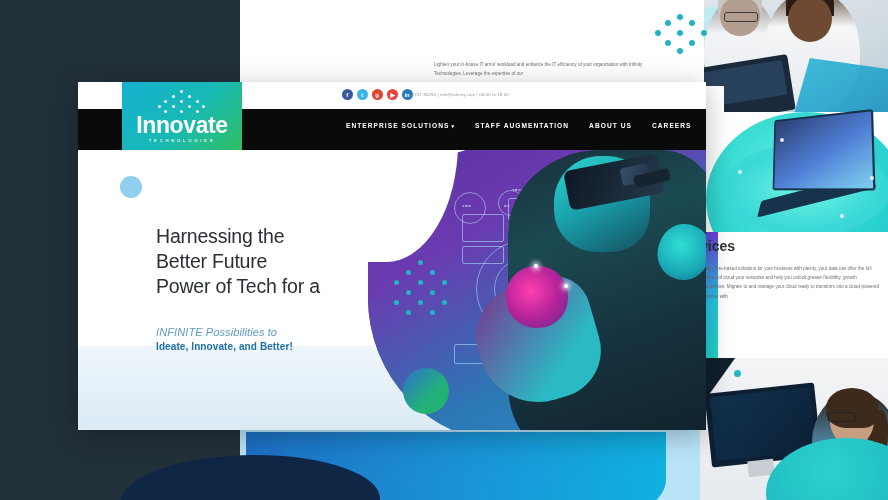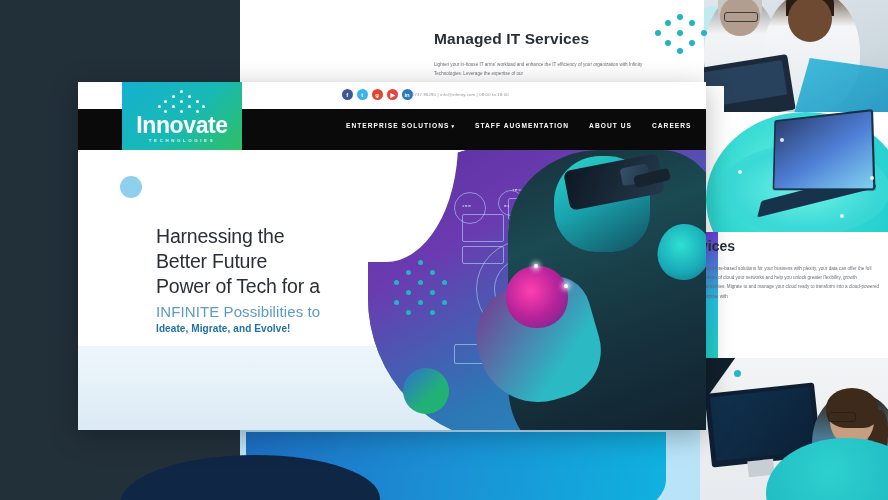--- a/index.html
+++ b/index.html
@@ -193,21 +193,21 @@
   .vr-hand{position:absolute;left:148px;top:134px;width:62px;height:62px;border-radius:48%;
     background:radial-gradient(circle at 40% 40%,#ff3fb0 0%,#b7239a 50%,#5e2c88 100%);}
   .vr-hand2{position:absolute;left:300px;top:92px;width:52px;height:56px;border-radius:48%;
     background:radial-gradient(circle at 40% 40%,#2fe0d4 0%,#19a8b6 60%,#14707e 100%);transform:rotate(18deg);}
   .vr-spark{position:absolute;width:4px;height:4px;border-radius:50%;background:#ffffff;box-shadow:0 0 5px 2px rgba(255,255,255,.8);}
   .hero-white-notch{position:absolute;left:290px;top:-8px;width:90px;height:120px;background:#fff;
     border-radius:0 0 80% 0 / 0 0 100% 0;}
 
   .hero-text{position:absolute;left:78px;top:74px;width:230px;}
   .h1{font-size:19.5px;line-height:25px;font-weight:400;color:#2a2f36;letter-spacing:-.2px;}
-  .sub1{margin-top:4px;font-size:15px;color:#5b9cc4;letter-spacing:.1px;}
+  .sub1{margin-top:27px;font-size:11px;font-style:italic;color:#5b9cc4;letter-spacing:.1px;}
   .sub2{margin-top:3px;font-size:10px;font-weight:700;color:#1f6fa8;letter-spacing:.1px;}
 </style>
 </head>
 <body>
 
 <div class="stage">
 
   <div class="bg-base"></div>
   <div class="bg-white-field"></div>
   <div class="bg-lightblue"></div>
@@ -258,21 +258,20 @@
     <div class="desk-stand"></div>
     <div class="desk-person"></div>
     <div class="desk-pony"></div>
     <div class="desk-head"></div>
     <div class="desk-hair"></div>
     <div class="desk-glass"></div>
     <div class="desk-teal"></div>
   </div>
 
   <div class="win-back">
-    <div class="wb-title">Managed IT Services</div>
     <div class="wb-body">Lighten your in-house IT arms' workload and enhance the IT efficiency of your organization with Infinity Technologies. Leverage the expertise of our</div>
   </div>
   <div class="wb-dots">
     <div class="wb-dot" style="left:0px;top:16px;"></div>
     <div class="wb-dot" style="left:10px;top:6px;"></div>
     <div class="wb-dot" style="left:10px;top:26px;"></div>
     <div class="wb-dot" style="left:22px;top:0px;"></div>
     <div class="wb-dot" style="left:22px;top:16px;"></div>
     <div class="wb-dot" style="left:22px;top:34px;"></div>
     <div class="wb-dot" style="left:34px;top:6px;"></div>
@@ -397,18 +396,18 @@
         <div class="hdot" style="left:12px;top:50px;"></div>
         <div class="hdot" style="left:36px;top:50px;"></div>
       </div>
       <div class="hero-circle-grn"></div>
 
       <div class="hero-text">
         <div class="h1">Harnessing the</div>
         <div class="h1">Better Future</div>
         <div class="h1">Power of Tech for a</div>
         <div class="sub1">INFINITE Possibilities to</div>
-        <div class="sub2">Ideate, Migrate, and Evolve!</div>
+        <div class="sub2">Ideate, Innovate, and Better!</div>
       </div>
     </div>
   </div>
 
 </div>
 
 </body></html>

